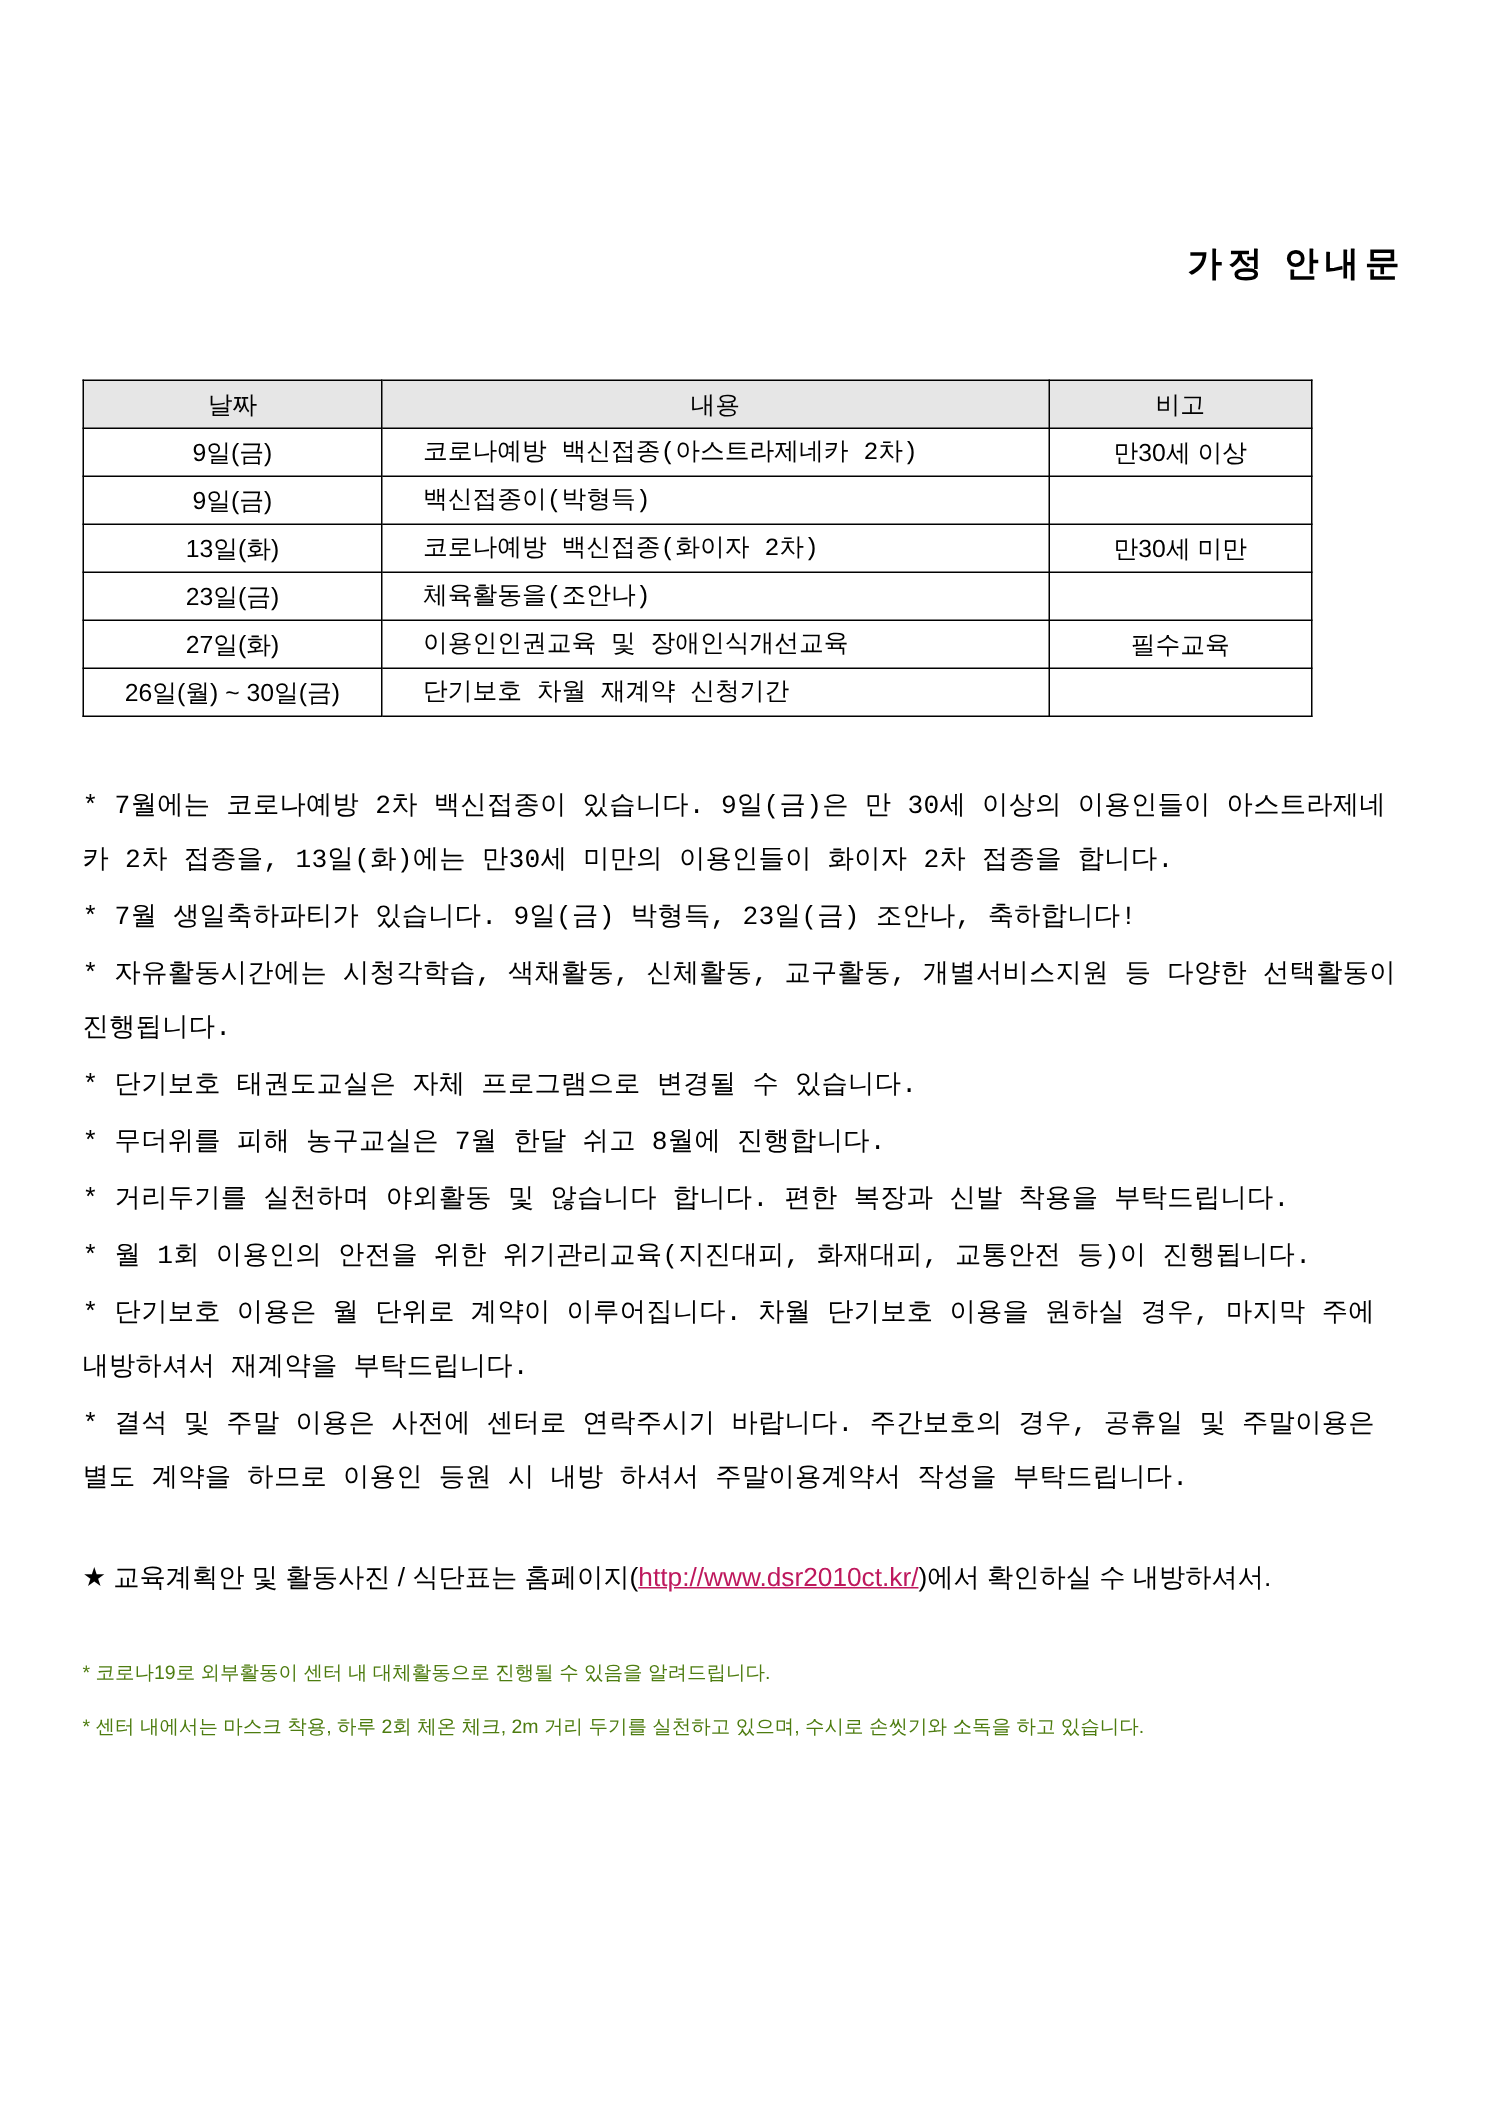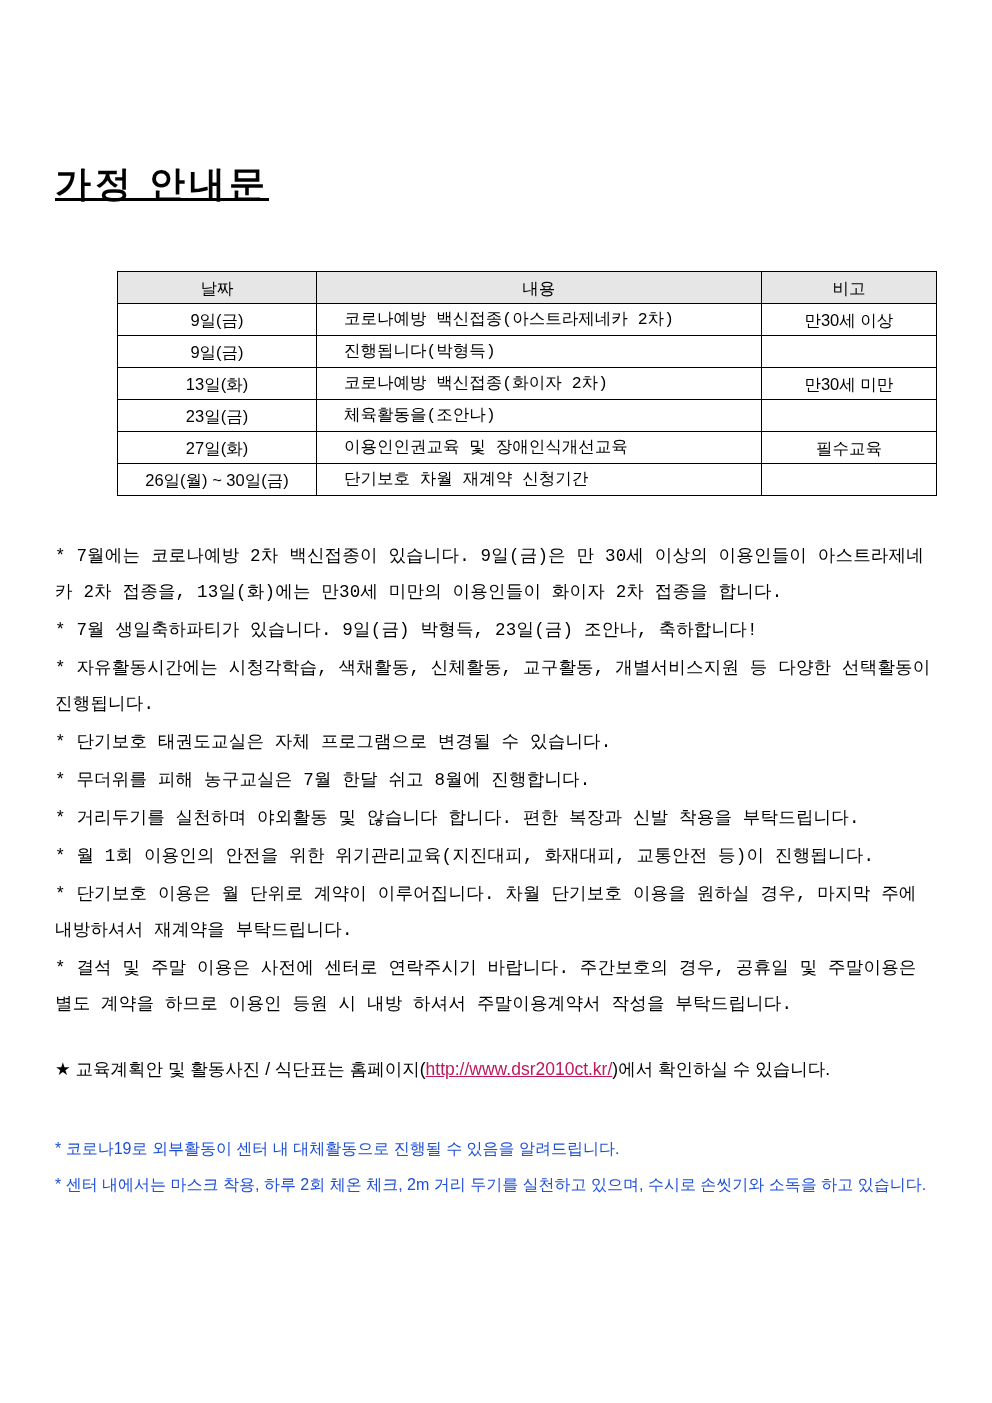--- a/index.html
+++ b/index.html
@@ -17,32 +17,31 @@
     overflow: hidden;
   }
   .page {
     width: 992px;
     height: 1403px;
     box-sizing: border-box;
     padding: 0 55px;
     position: relative;
   }
   .doc-title {
-    text-align: left;
-    font-size: 36px;
+    text-align: right;
+    font-size: 23px;
     font-weight: bold;
     letter-spacing: 4px;
     margin-top: 160px;
     margin-bottom: 0;
-    text-decoration: underline;
   }
   .table-wrap {
     margin-top: 62px;
     display: flex;
-    justify-content: flex-end;
+    justify-content: flex-start;
   }
   table.schedule {
     border-collapse: collapse;
     width: 820px;
     font-size: 16.5px;
   }
   table.schedule th,
   table.schedule td {
     border: 1px solid #000000;
     padding: 3px 6px;
@@ -85,23 +84,23 @@
   .note-line {
     margin-top: 30px;
     font-size: 17.5px;
     line-height: 34px;
   }
   .note-line a {
     color: #be185d;
     text-decoration: underline;
   }
   .warn-block {
-    margin-top: 46px;
-    color: #1d4ed8;
-    font-size: 16px;
+    margin-top: 30px;
+    color: #4d7c0f;
+    font-size: 13px;
     line-height: 34px;
   }
   .warn-block p {
     margin: 0 0 2px 0;
   }
 </style>
 </head>
 <body>
 
 <div class="page">
@@ -118,21 +117,21 @@
         </tr>
       </thead>
       <tbody>
         <tr>
           <td class="c-date">9일(금)</td>
           <td class="c-content">코로나예방 백신접종(아스트라제네카 2차)</td>
           <td class="c-note">만30세 이상</td>
         </tr>
         <tr>
           <td class="c-date">9일(금)</td>
-          <td class="c-content">진행됩니다(박형득)</td>
+          <td class="c-content">백신접종이(박형득)</td>
           <td class="c-note"></td>
         </tr>
         <tr>
           <td class="c-date">13일(화)</td>
           <td class="c-content">코로나예방 백신접종(화이자 2차)</td>
           <td class="c-note">만30세 미만</td>
         </tr>
         <tr>
           <td class="c-date">23일(금)</td>
           <td class="c-content">체육활동을(조안나)</td>
@@ -158,21 +157,21 @@
     <p class="para-star">* 자유활동시간에는 시청각학습, 색채활동, 신체활동, 교구활동, 개별서비스지원 등 다양한 선택활동이 진행됩니다.</p>
     <p class="para-star">* 단기보호 태권도교실은 자체 프로그램으로 변경될 수 있습니다.</p>
     <p class="para-star">* 무더위를 피해 농구교실은 7월 한달 쉬고 8월에 진행합니다.</p>
     <p class="para-star">* 거리두기를 실천하며 야외활동 및 않습니다 합니다. 편한 복장과 신발 착용을 부탁드립니다.</p>
     <p class="para-star">* 월 1회 이용인의 안전을 위한 위기관리교육(지진대피, 화재대피, 교통안전 등)이 진행됩니다.</p>
     <p class="para-star">* 단기보호 이용은 월 단위로 계약이 이루어집니다. 차월 단기보호 이용을 원하실 경우, 마지막 주에 내방하셔서 재계약을 부탁드립니다.</p>
     <p class="para-star">* 결석 및 주말 이용은 사전에 센터로 연락주시기 바랍니다. 주간보호의 경우, 공휴일 및 주말이용은 별도 계약을 하므로 이용인 등원 시 내방 하셔서 주말이용계약서 작성을 부탁드립니다.</p>
   </div>
 
   <div class="note-line">
-    <span>★ 교육계획안 및 활동사진 / 식단표는 홈페이지(</span><a href="#">http://www.dsr2010ct.kr/</a><span>)에서 확인하실 수 있습니다.</span>
+    <span>★ 교육계획안 및 활동사진 / 식단표는 홈페이지(</span><a href="#">http://www.dsr2010ct.kr/</a><span>)에서 확인하실 수 내방하셔서.</span>
   </div>
 
   <div class="warn-block">
     <p>* 코로나19로 외부활동이 센터 내 대체활동으로 진행될 수 있음을 알려드립니다.</p>
     <p>* 센터 내에서는 마스크 착용, 하루 2회 체온 체크, 2m 거리 두기를 실천하고 있으며, 수시로 손씻기와 소독을 하고 있습니다.</p>
   </div>
 
 </div>
 
 </body></html>

